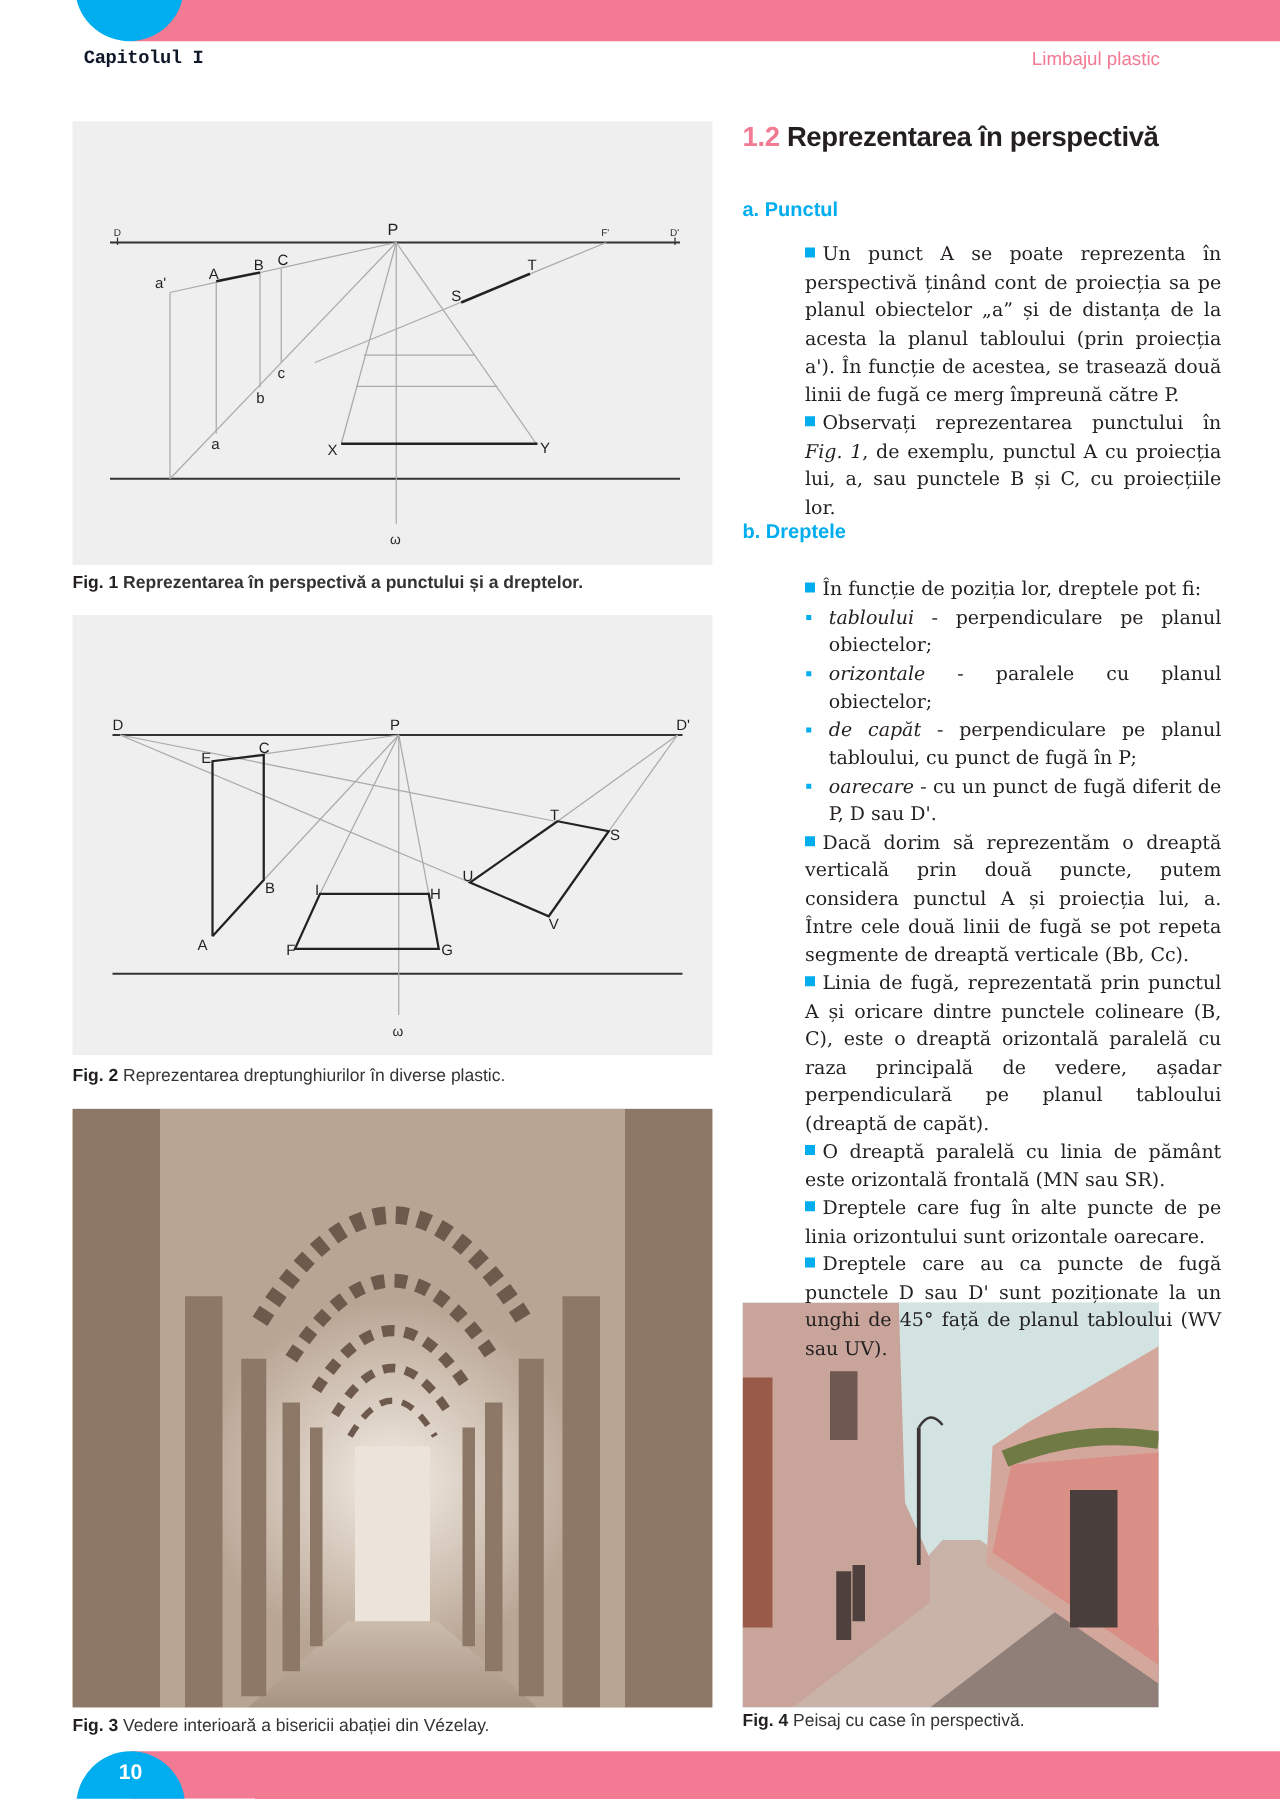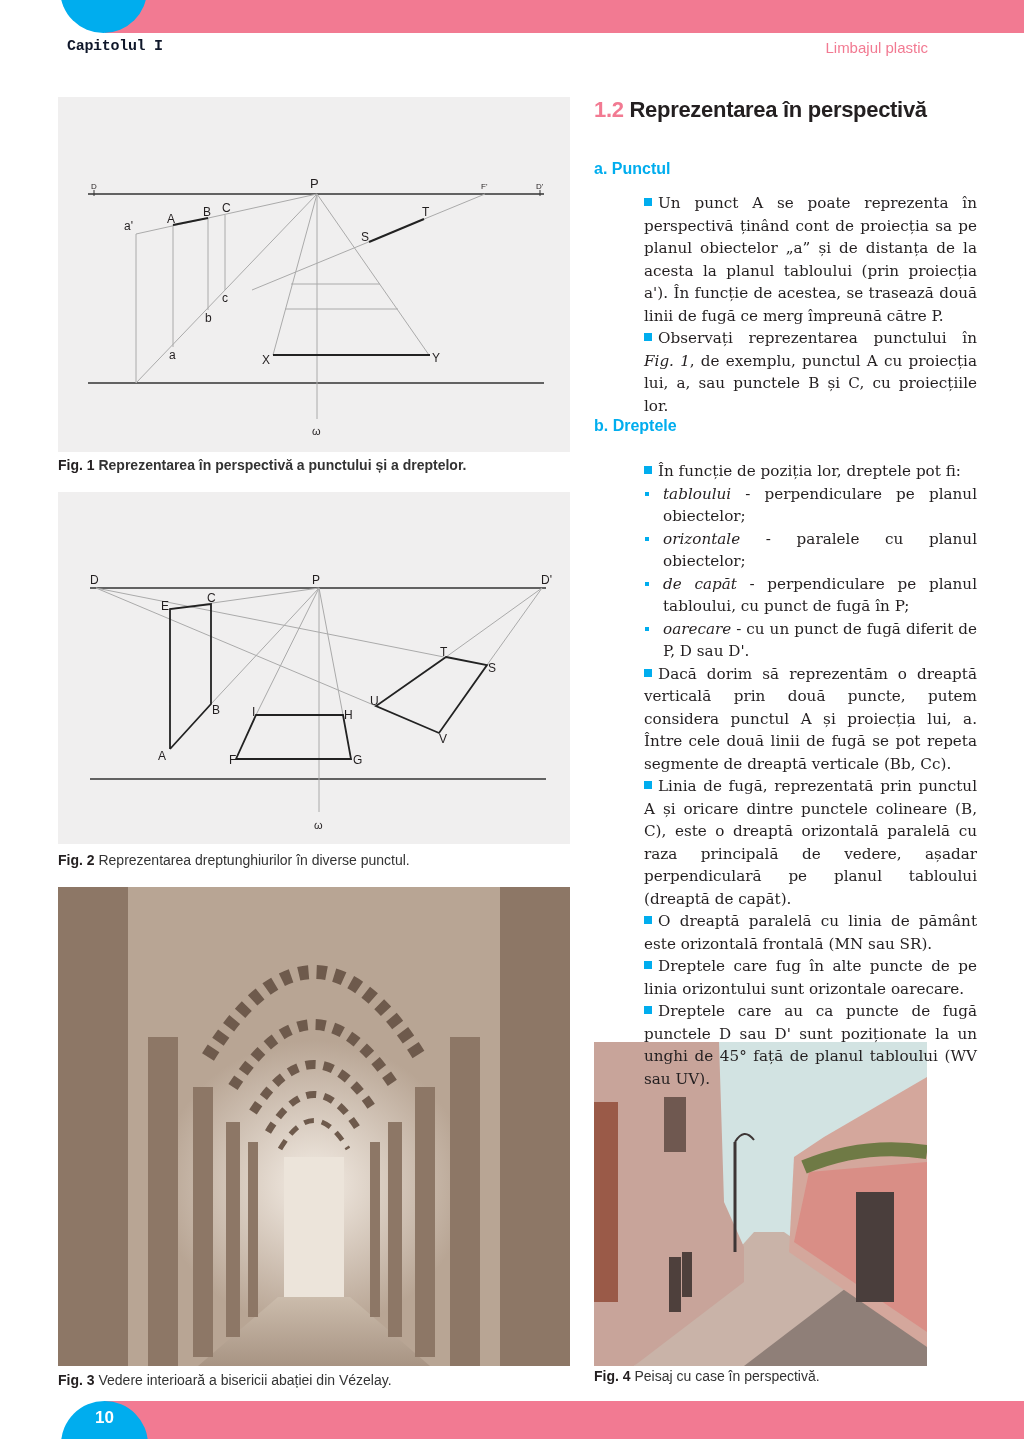--- a/index.html
+++ b/index.html
@@ -129,21 +129,21 @@
     <text x="171" y="272">F</text>
     <text x="295" y="272">G</text>
     <text x="382" y="164">T</text>
     <text x="430" y="180">S</text>
     <text x="312" y="213">U</text>
     <text x="381" y="251">V</text>
     <text x="256" y="337" font-size="11">ω</text>
   </svg>
 </div>
 <div class="caption" style="left:58px; top:852px;">
-  <b>Fig. 2</b><span> Reprezentarea dreptunghiurilor în diverse punctul.</span>
+  <b>Fig. 2</b><span> Reprezentarea dreptunghiurilor în diverse plastic.</span>
 </div>
 
 <div class="photo" style="left:58px; top:887px; width:512px; height:479px; background:#b8a594;">
   <svg width="512" height="479" viewBox="0 0 512 479">
     <defs>
       <radialGradient id="glow" cx="50%" cy="62%" r="30%">
         <stop offset="0" stop-color="#f3ece4"></stop>
         <stop offset="1" stop-color="#b8a594"></stop>
       </radialGradient>
       <linearGradient id="floor" x1="0" y1="0" x2="0" y2="1">

